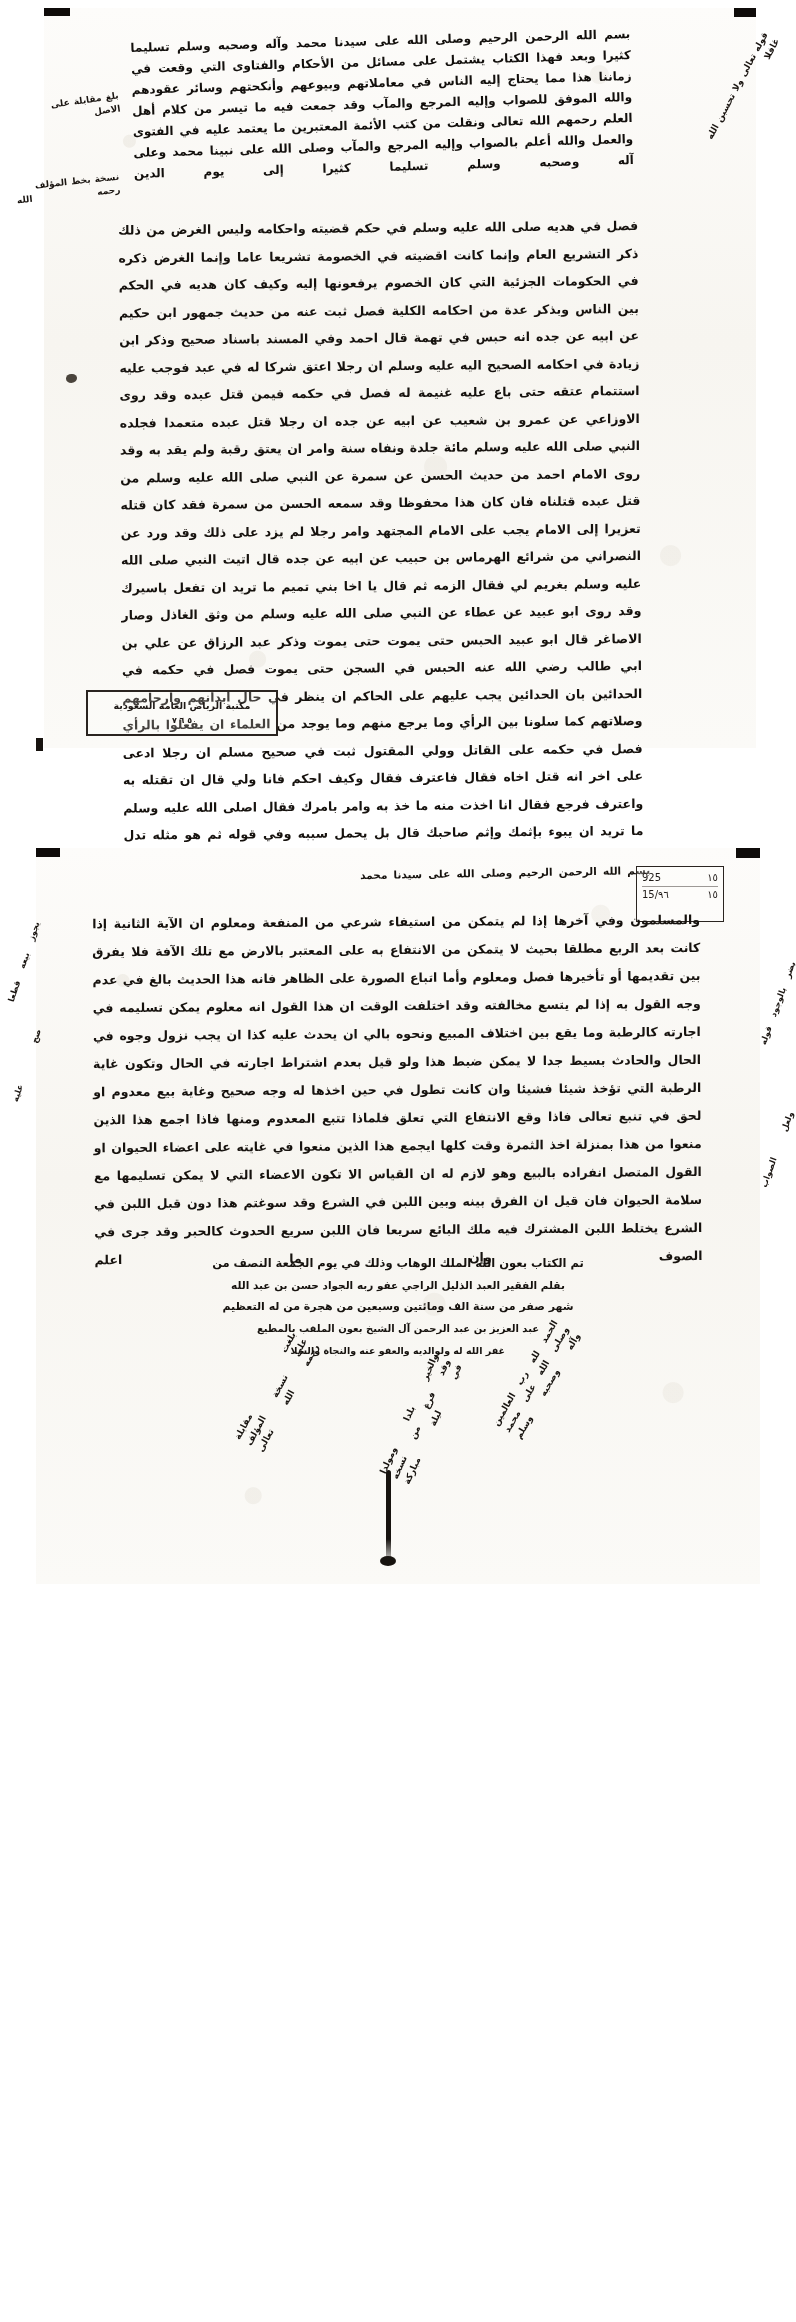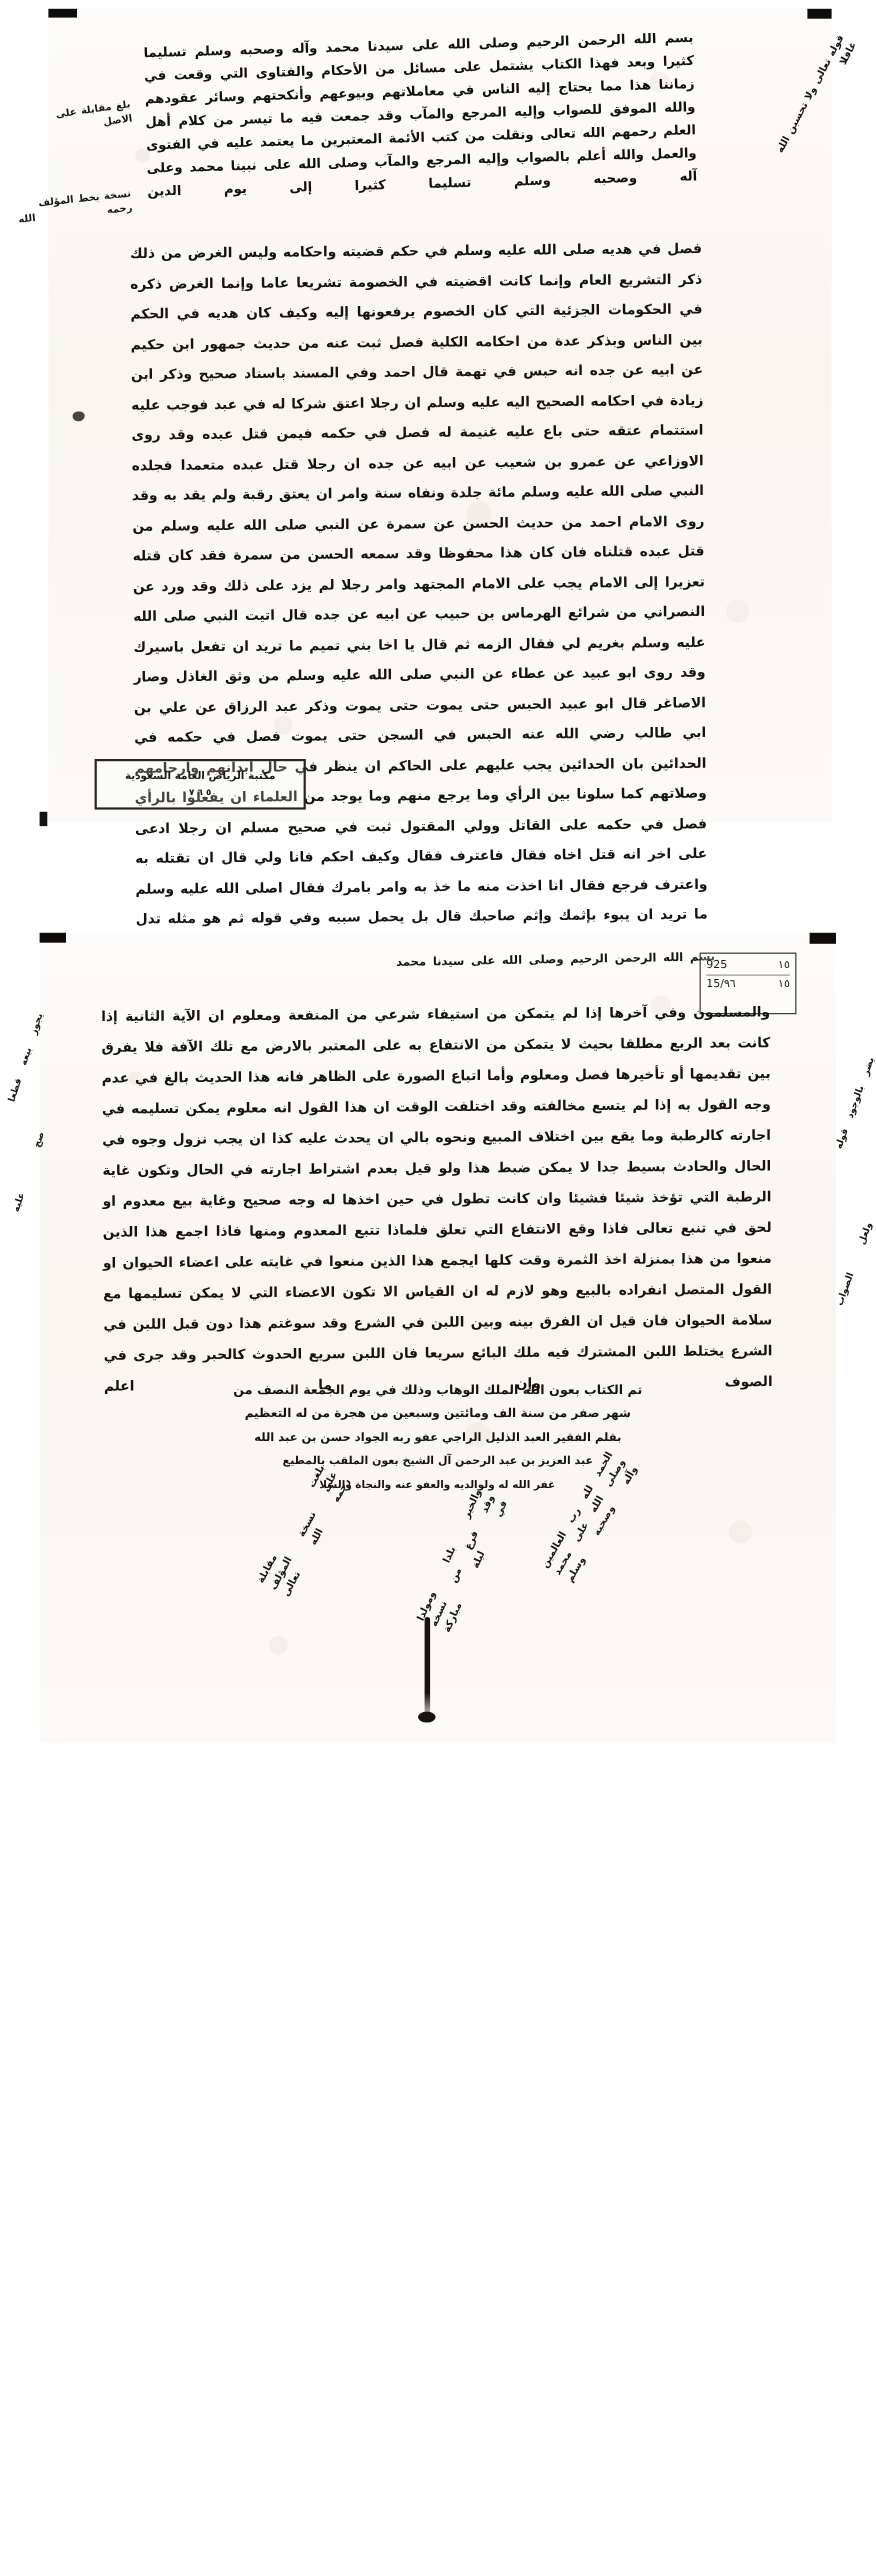--- a/index.html
+++ b/index.html
@@ -395,22 +395,22 @@
 
   <div class="ar" id="p2-body">والمسلمون وفي آخرها إذا لم يتمكن من استيفاء شرعي من المنفعة ومعلوم ان الآية الثانية إذا كانت بعد الربع مطلقا بحيث لا يتمكن من الانتفاع به على المعتبر بالارض مع تلك الآفة فلا يفرق بين تقديمها أو تأخيرها فصل ومعلوم وأما اتباع الصورة على الظاهر فانه هذا الحديث بالغ في عدم وجه القول به إذا لم يتسع مخالفته وقد اختلفت الوقت ان هذا القول انه معلوم يمكن تسليمه في اجارته كالرطبة وما يقع بين اختلاف المبيع ونحوه بالي ان يحدث عليه كذا ان يجب نزول وجوه في الحال والحادث بسيط جدا لا يمكن ضبط هذا ولو قيل بعدم اشتراط اجارته في الحال وتكون غاية الرطبة التي تؤخذ شيئا فشيئا وان كانت تطول في حين اخذها له وجه صحيح وغاية بيع معدوم او لحق في تنبع تعالى فاذا وقع الانتفاع التي تعلق فلماذا تتبع المعدوم ومنها فاذا اجمع هذا الذين منعوا من هذا بمنزلة اخذ الثمرة وقت كلها ايجمع هذا الذين منعوا في غايته على اعضاء الحيوان او القول المتصل انفراده بالبيع وهو لازم له ان القياس الا تكون الاعضاء التي لا يمكن تسليمها مع سلامة الحيوان فان قيل ان الفرق بينه وبين اللبن في الشرع وقد سوغتم هذا دون قبل اللبن في الشرع يختلط اللبن المشترك فيه ملك البائع سريعا فان اللبن سريع الحدوث كالحبر وقد جرى في الصوف وإن ما اعلم</div>
 
   <div class="marg ar" id="p2-marg-r1">يضر بالوجود قوله</div>
   <div class="marg ar" id="p2-marg-r2">ولعل الصواب</div>
   <div class="marg ar" id="p2-marg-l1">يجوز بيعه قطعا</div>
   <div class="marg ar" id="p2-marg-l2">صح عليه</div>
 
   <div id="p2-colophon">
     <span class="cl" style="width:556px; font-size:11.5px;">تم الكتاب بعون الله الملك الوهاب وذلك في يوم الجمعة النصف من</span>
+    <span class="cl" style="width:390px; font-size:10.5px;">بقلم الفقير العبد الذليل الراجي عفو ربه الجواد حسن بن عبد الله</span>
     <span class="cl" style="width:470px; font-size:11px;">شهر صفر من سنة الف ومائتين وسبعين من هجرة من له التعظيم</span>
-    <span class="cl" style="width:390px; font-size:10.5px;">بقلم الفقير العبد الذليل الراجي عفو ربه الجواد حسن بن عبد الله</span>
     <span class="cl" style="width:300px; font-size:10px;">عبد العزيز بن عبد الرحمن آل الشيخ بعون الملقب بالمطيع</span>
     <span class="cl" style="width:214px; font-size:9.5px;">غفر الله له ولوالديه والعفو عنه والنجاة والسلام</span>
   </div>
 
   <div class="sig ar" id="p2-sig-right">الحمد لله رب العالمين
 وصلى الله على محمد
 وآله وصحبه وسلم</div>
   <div class="sig ar" id="p2-sig-mid">والخير بلدا ومولدا
 وقد فرغ من نسخه
 في ليلة مباركة</div>

